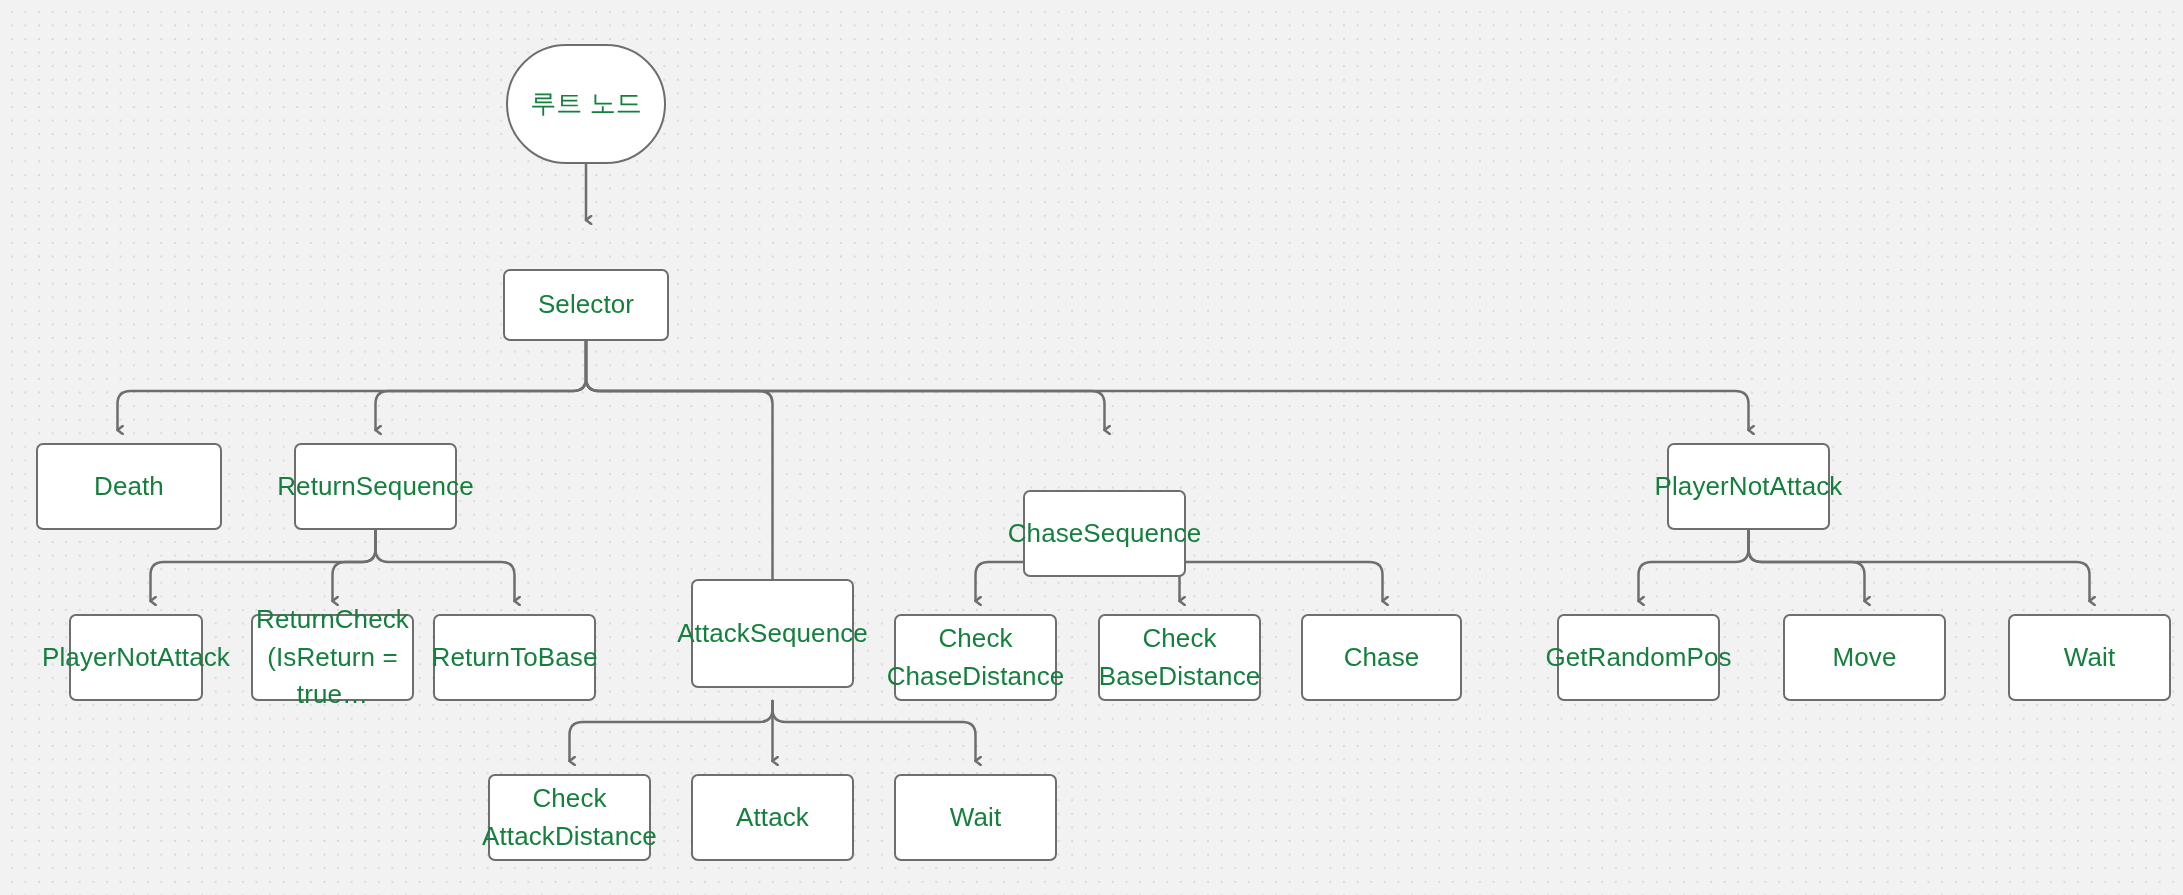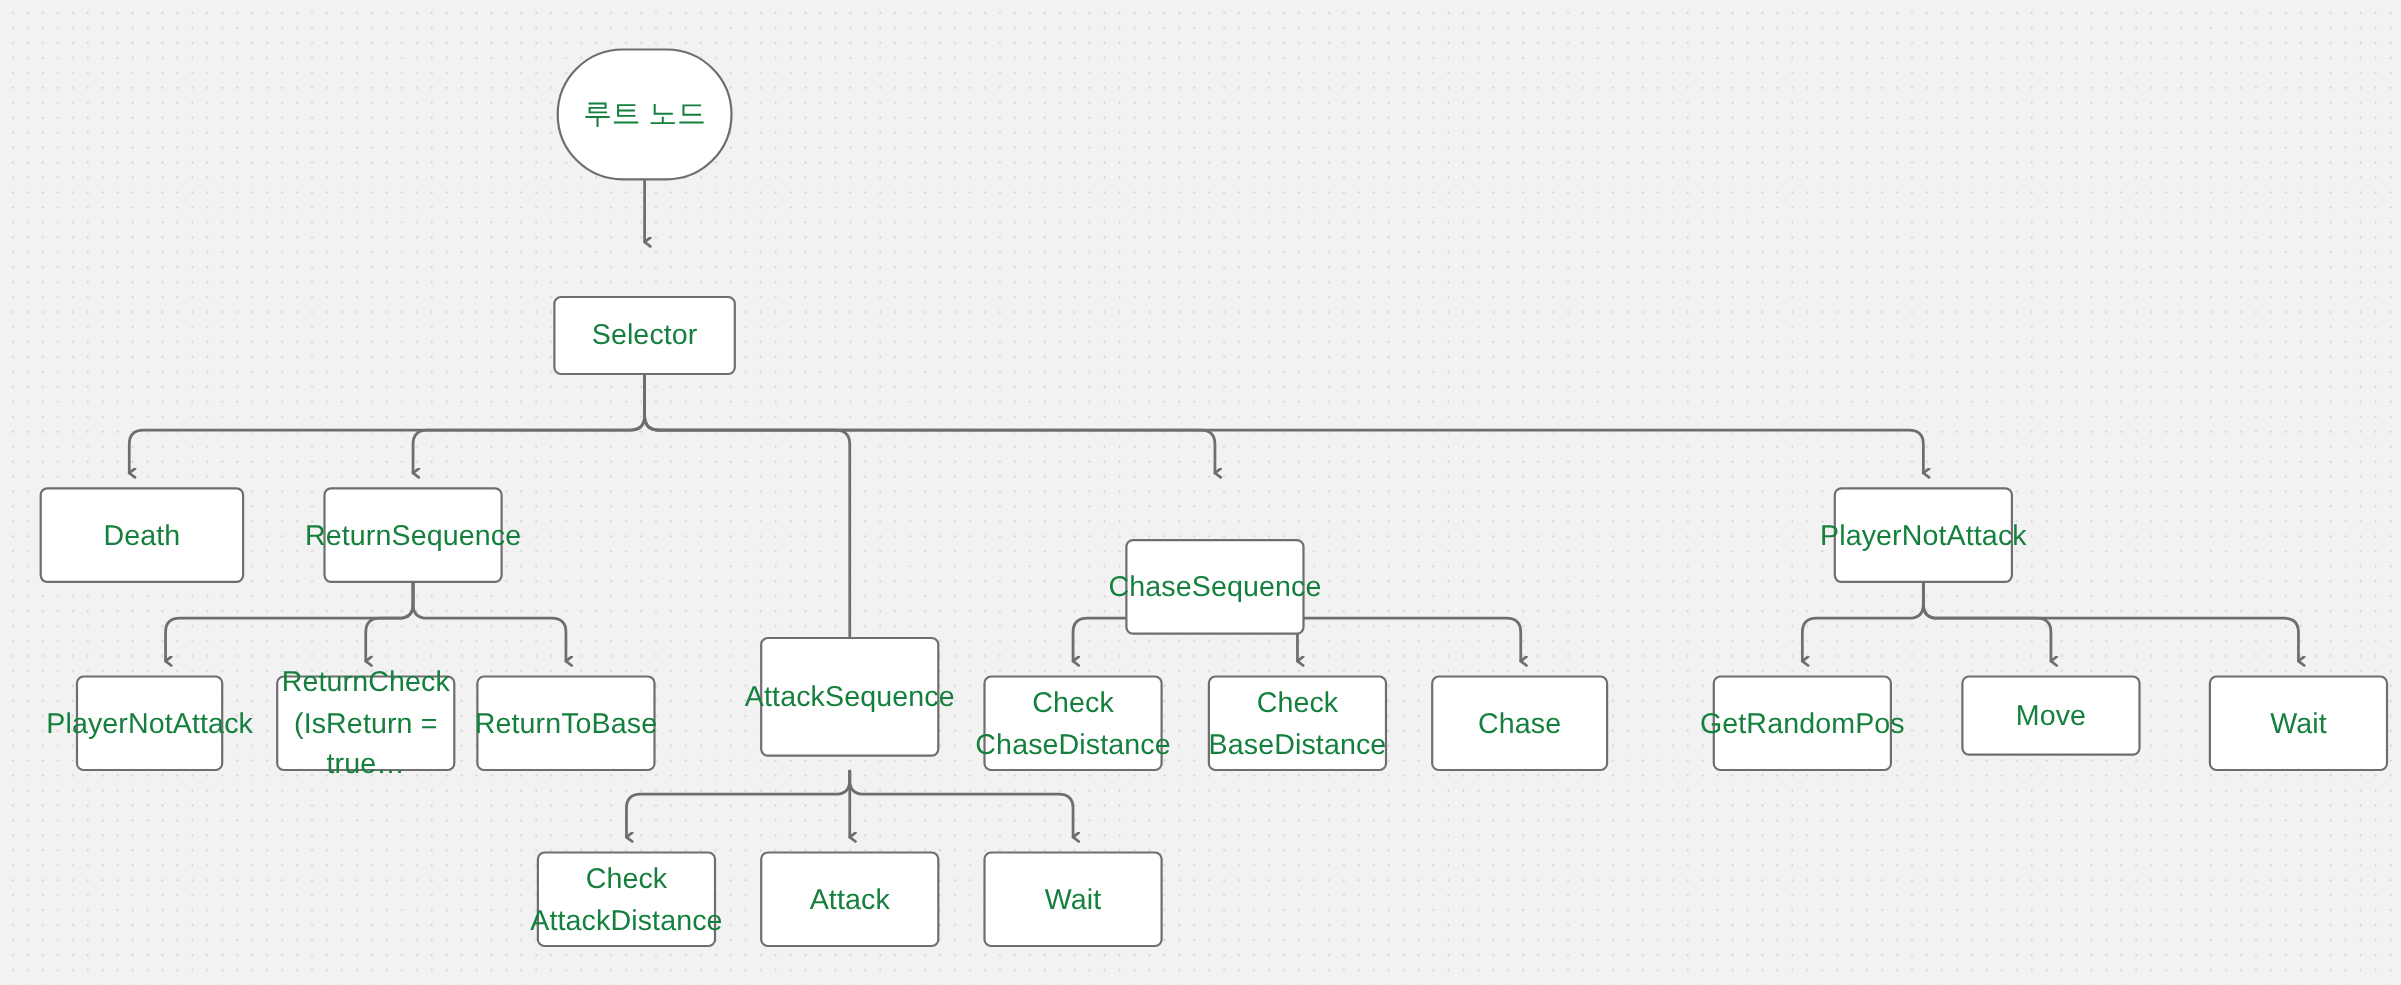--- a/index.html
+++ b/index.html
@@ -90,20 +90,20 @@
       <div class="node" style="left: 251px; top: 614px; width: 163px; height: 87px;"><span>ReturnCheck
 (IsReturn = true…</span></div>
       <div class="node" style="left: 433px; top: 614px; width: 163px; height: 87px;"><span>ReturnToBase</span></div>
       <div class="node" style="left: 691px; top: 579px; width: 163px; height: 109px;"><span>AttackSequence</span></div>
       <div class="node" style="left: 894px; top: 614px; width: 163px; height: 87px;"><span>Check
 ChaseDistance</span></div>
       <div class="node" style="left: 1098px; top: 614px; width: 163px; height: 87px;"><span>Check
 BaseDistance</span></div>
       <div class="node" style="left: 1301px; top: 614px; width: 161px; height: 87px;"><span>Chase</span></div>
       <div class="node" style="left: 1557px; top: 614px; width: 163px; height: 87px;"><span>GetRandomPos</span></div>
-      <div class="node" style="left: 1783px; top: 614px; width: 163px; height: 73px;"><span>Move</span></div>
+      <div class="node" style="left: 1783px; top: 614px; width: 163px; height: 87px;"><span>Move</span></div>
       <div class="node" style="left: 2008px; top: 614px; width: 163px; height: 87px;"><span>Wait</span></div>
       <div class="node" style="left: 488px; top: 774px; width: 163px; height: 87px;"><span>Check
 AttackDistance</span></div>
       <div class="node" style="left: 691px; top: 774px; width: 163px; height: 87px;"><span>Attack</span></div>
       <div class="node" style="left: 894px; top: 774px; width: 163px; height: 87px;"><span>Wait</span></div>
     </div>
 </div>
 
 </body></html>

